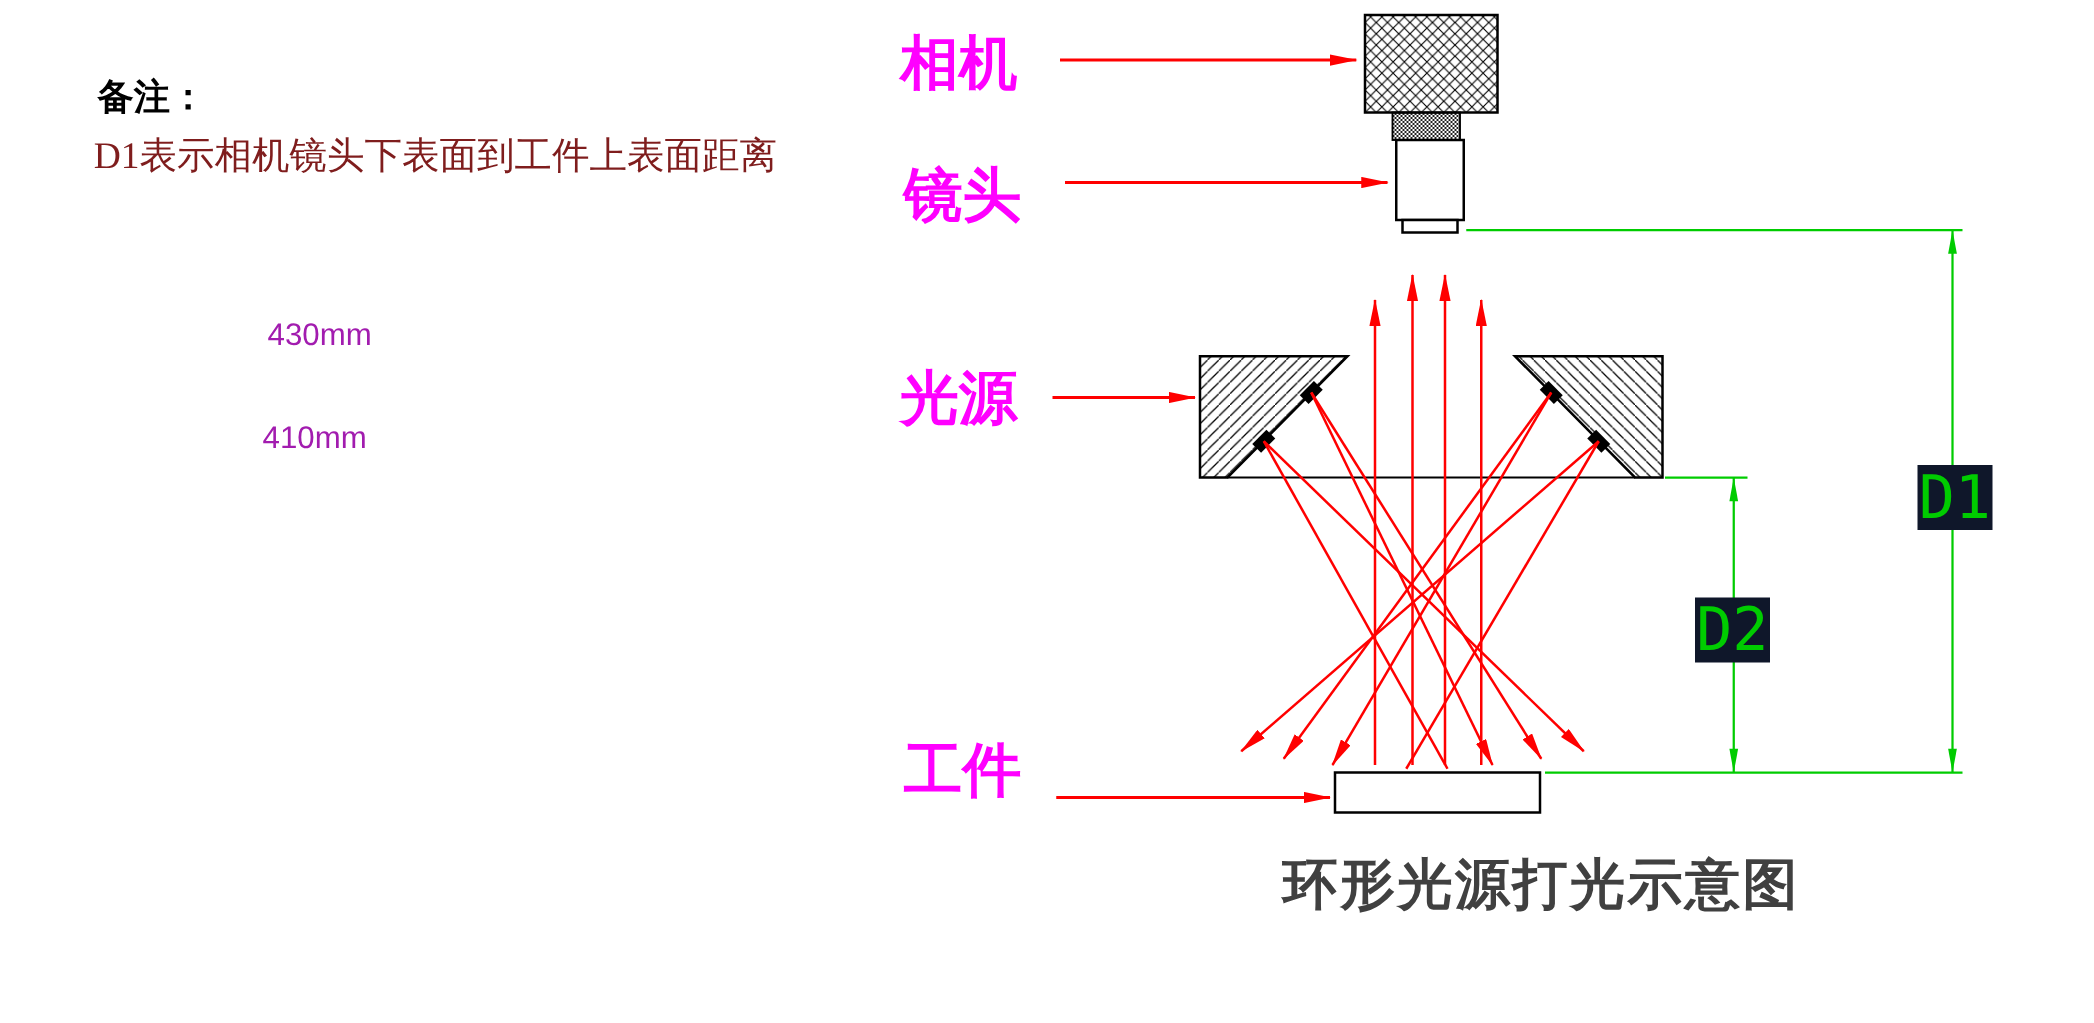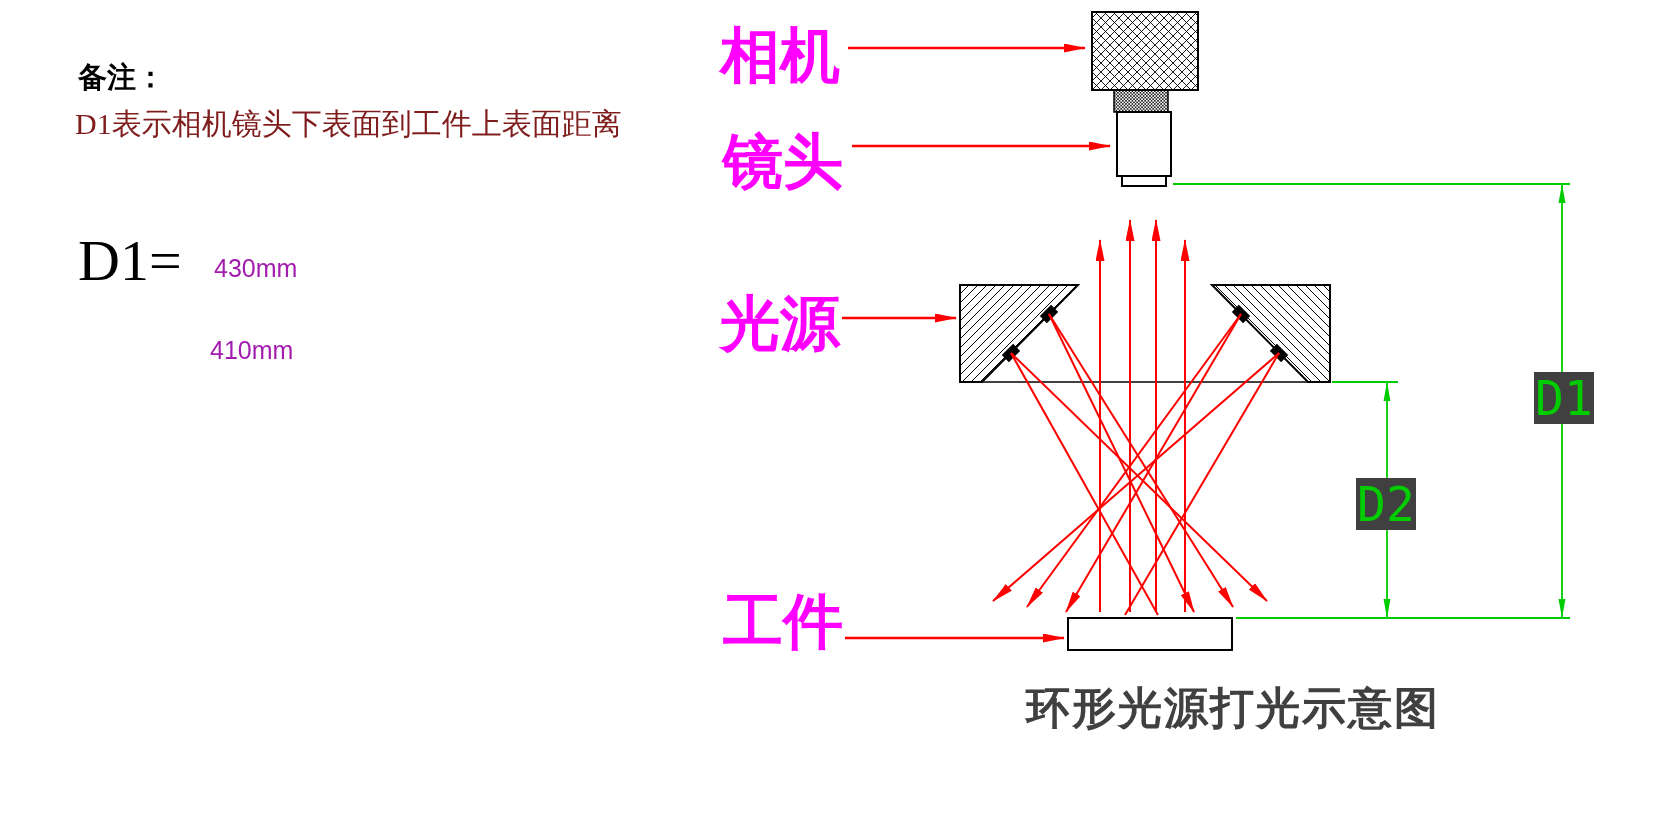--- a/index.html
+++ b/index.html
@@ -45,21 +45,21 @@
   }
   .dim-val.d1val{left:184px;top:256px;}
   .dim-val.d2val{left:180px;top:338px;}
 
   
   .mlabel{
     position:absolute;
     color:#ff00ff;
     font-family:"Liberation Sans", sans-serif;
     font-weight:700;
-    font-size:60px;line-height:1;
+    font-size:47px;line-height:1;
     white-space:nowrap;
   }
   .mlabel.camera{left:690px;top:26px;}
   .mlabel.lens{left:693px;top:132px;}
   .mlabel.light{left:690px;top:294px;}
   .mlabel.work{left:693px;top:592px;}
 
   .title{
     position:absolute;left:996px;top:686px;
     color:#404040;
@@ -67,21 +67,21 @@
     font-weight:600;font-size:44px;line-height:1;
     white-space:nowrap;letter-spacing:2px;
   }
 
   
   .glabel{
     position:absolute;
     color:#00cc00;
     font-family:"DejaVu Sans Mono", monospace;
     font-size:48px;line-height:1;
-    background:#404040;
+    background:#0f172a;
     padding:2px 1px;
     white-space:nowrap;
   }
   .glabel.gd1{left:1504px;top:372px;}
   .glabel.gd2{left:1326px;top:478px;}
 </style>
 </head>
 <body>
 
 <div class="stage">
@@ -165,21 +165,20 @@
 
       <line x1="1357" y1="382" x2="1357" y2="618"></line>
       <polygon points="1357,382 1353.5,401 1360.5,401" stroke="none"></polygon>
       <polygon points="1357,618 1353.5,599 1360.5,599" stroke="none"></polygon>
     </g>
   </svg>
 
   <div class="note-heading">备注：</div>
   <div class="note l1">D1表示相机镜头下表面到工件上表面距离</div>
 
-  <span class="dim-eq d1eq">D1=</span>
   <span class="dim-val d1val">430mm</span>
   <span class="dim-val d2val">410mm</span>
 
   <div class="mlabel camera">相机</div>
   <div class="mlabel lens">镜头</div>
   <div class="mlabel light">光源</div>
   <div class="mlabel work">工件</div>
 
   <div class="glabel gd1">D1</div>
   <div class="glabel gd2">D2</div>

